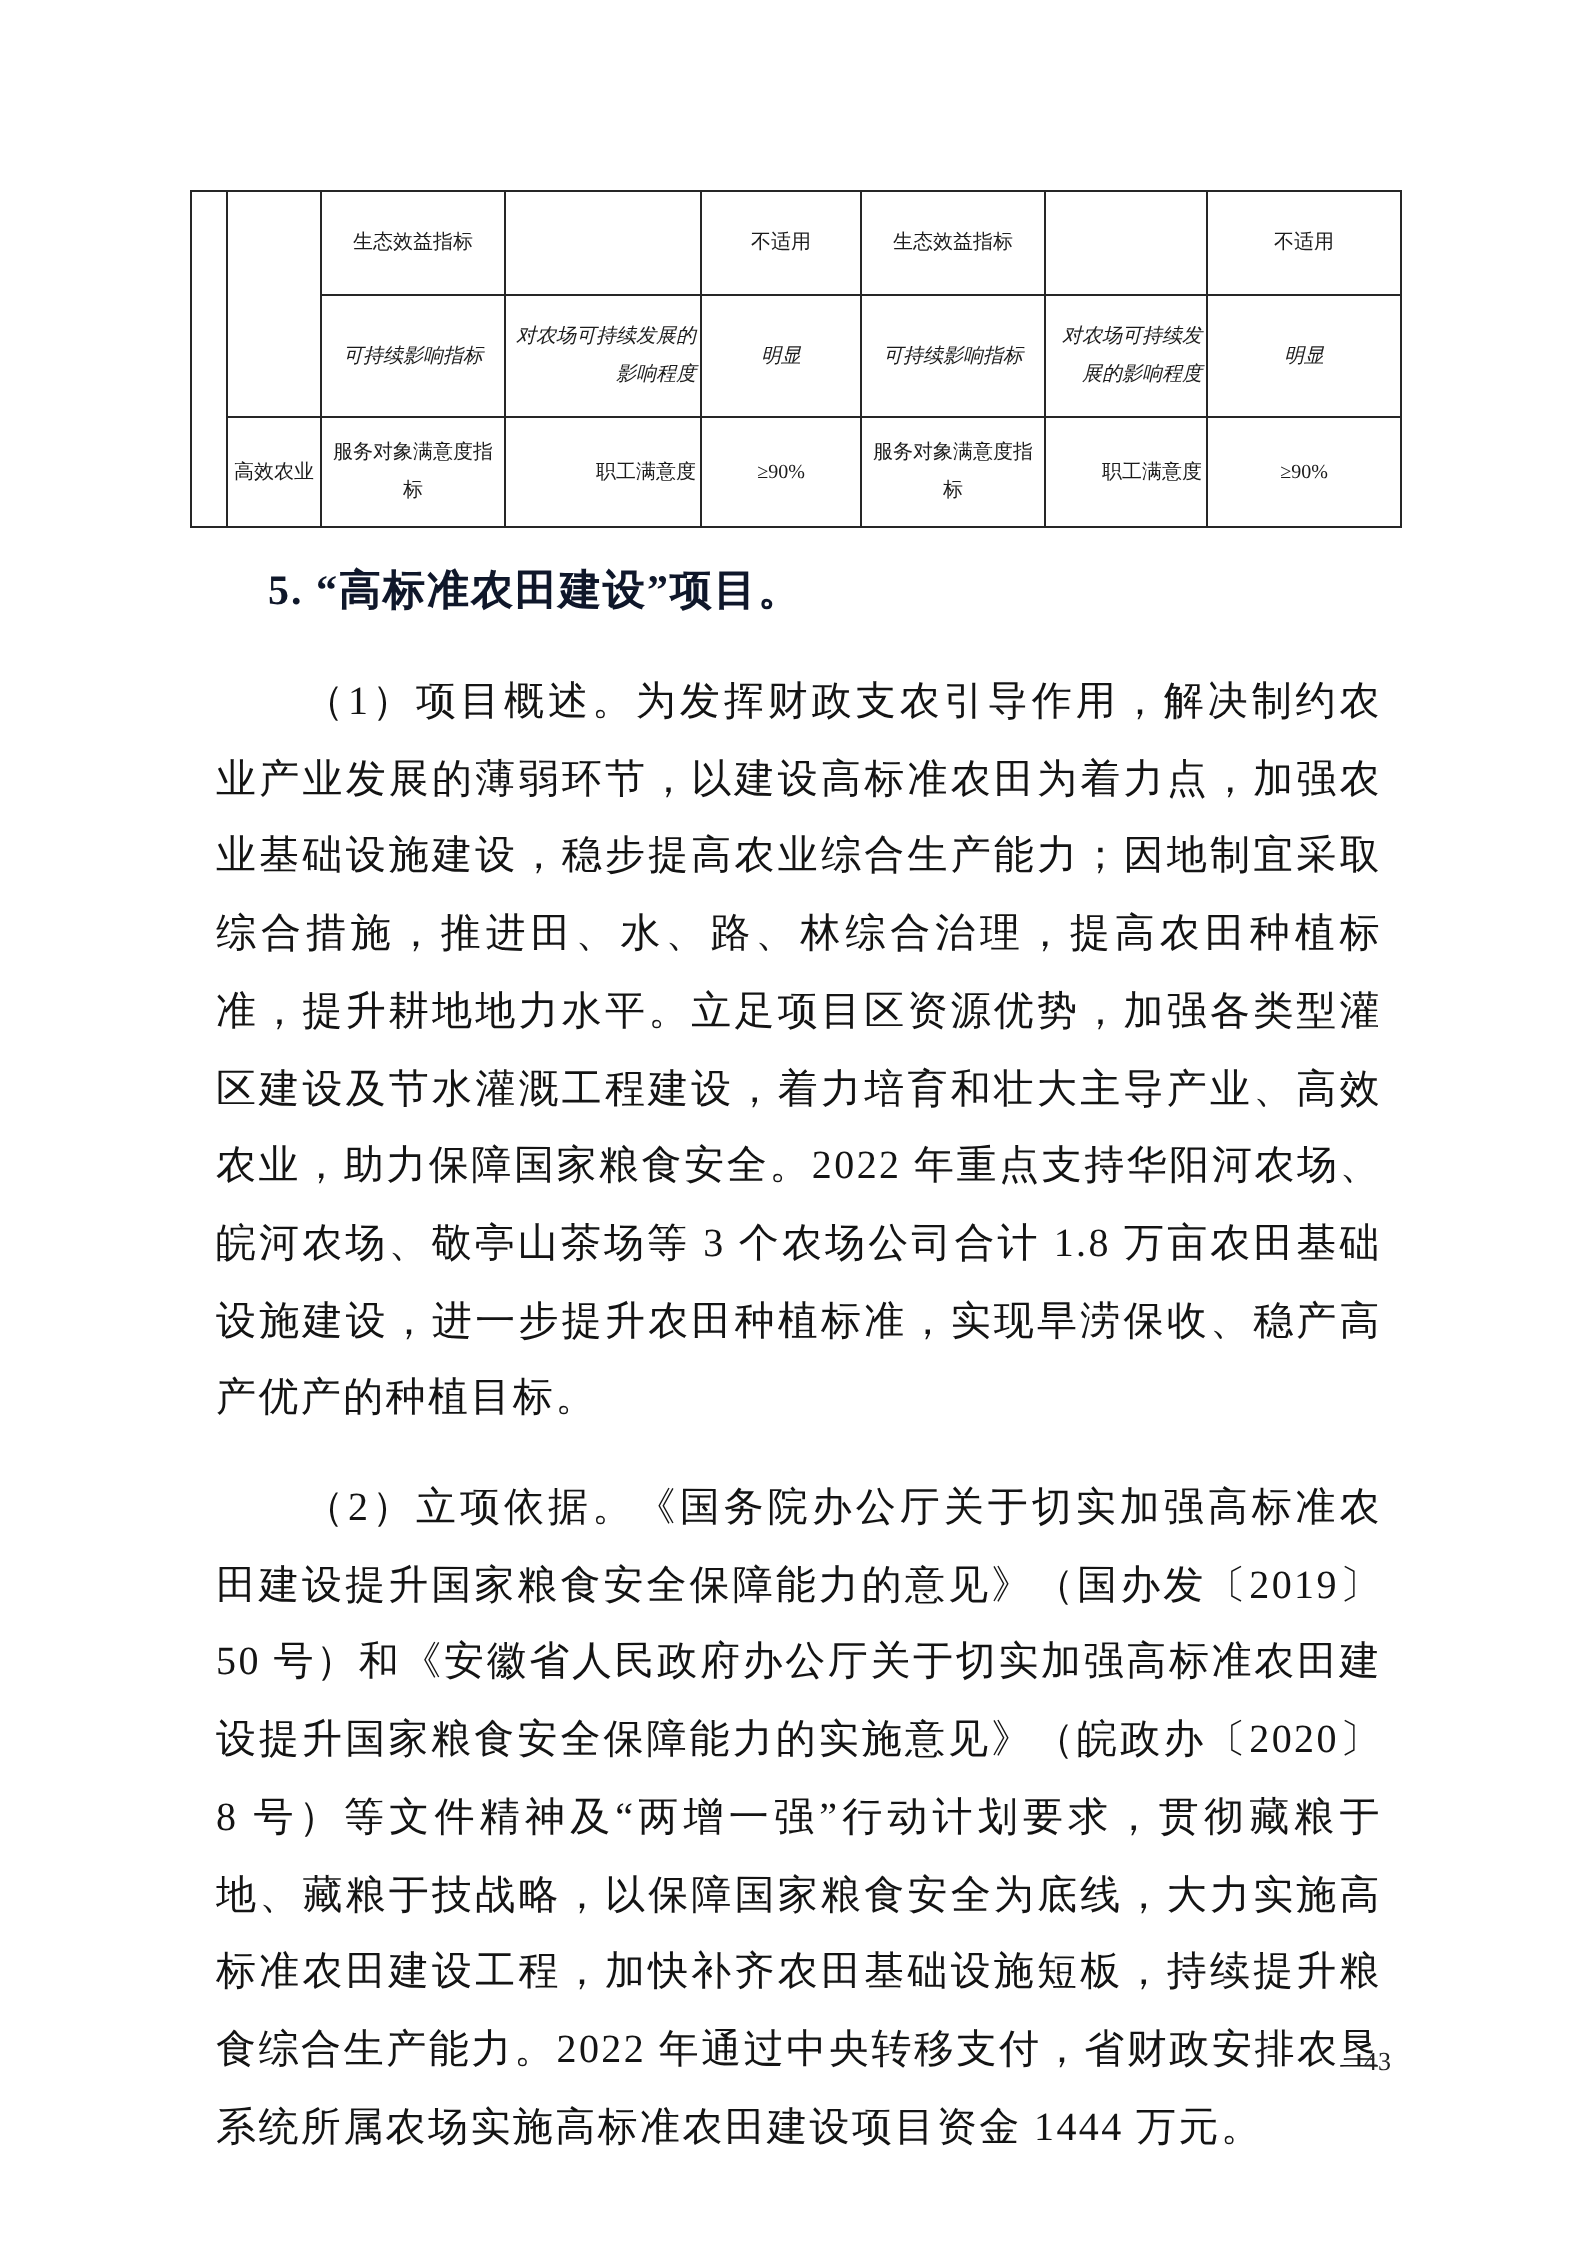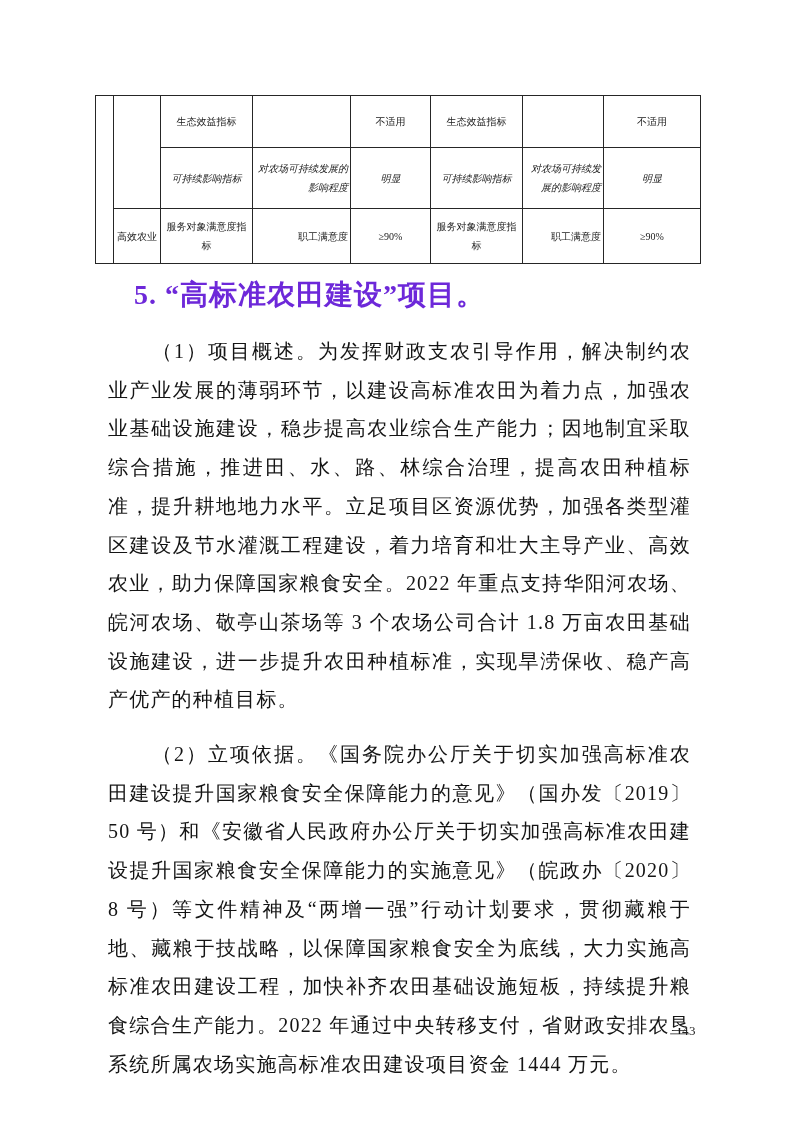--- a/index.html
+++ b/index.html
@@ -32,26 +32,26 @@
   table.tbl td.l { text-align: right; }
   tr.r1 { height: 52px; }
   tr.r2 { height: 61px; font-style: italic; }
   tr.r3 { height: 55px; }
 
   
   .content {
     position: absolute; left: 92px; top: 274px; width: 615px;
   }
   .heading {
-    font-size: 28px; font-weight: bold;
+    font-size: 21px; font-weight: bold;
     line-height: 42px;
     margin: 0 0 4px 0;
     text-indent: 42px;
     letter-spacing: 1px;
-    color: #6d28d9;
+    color: #0f172a;
   }
   .para {
     font-size: 20px;
     line-height: 38.7px;
     margin: 16px;
     text-align: justify;
     text-justify: inter-character;
     text-indent: 44px;
     letter-spacing: 1.2px;
     word-break: break-all;

